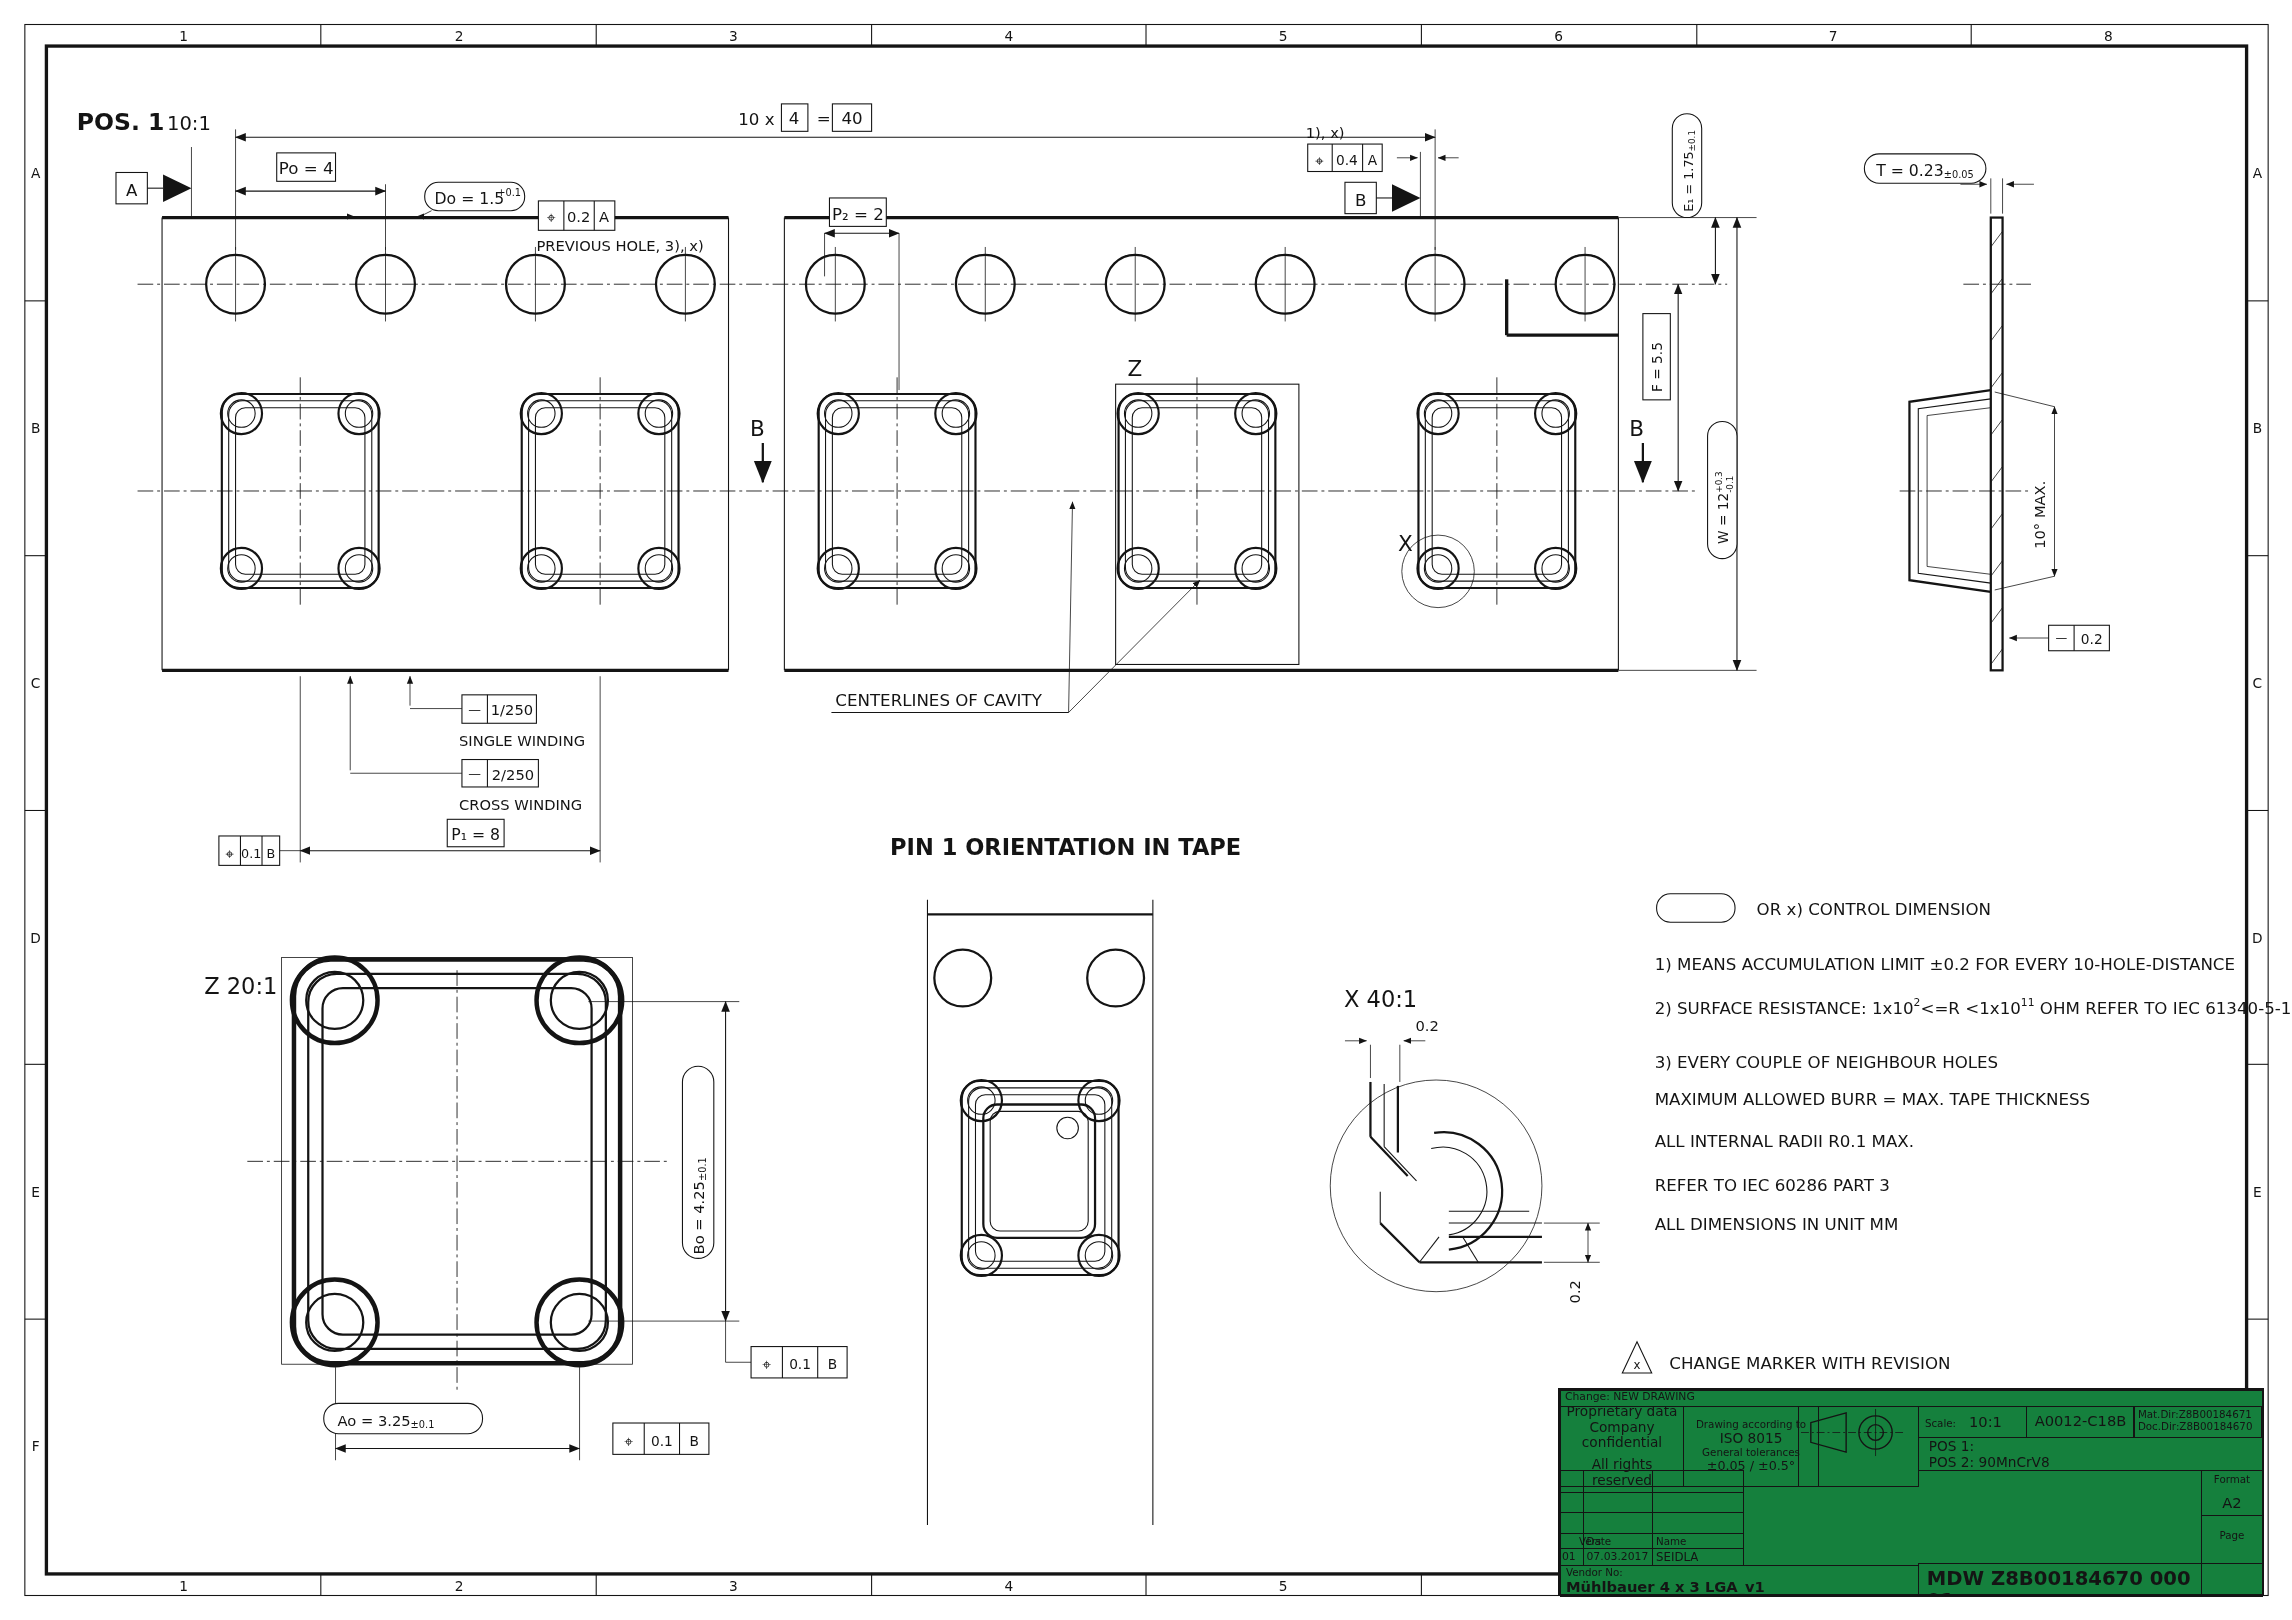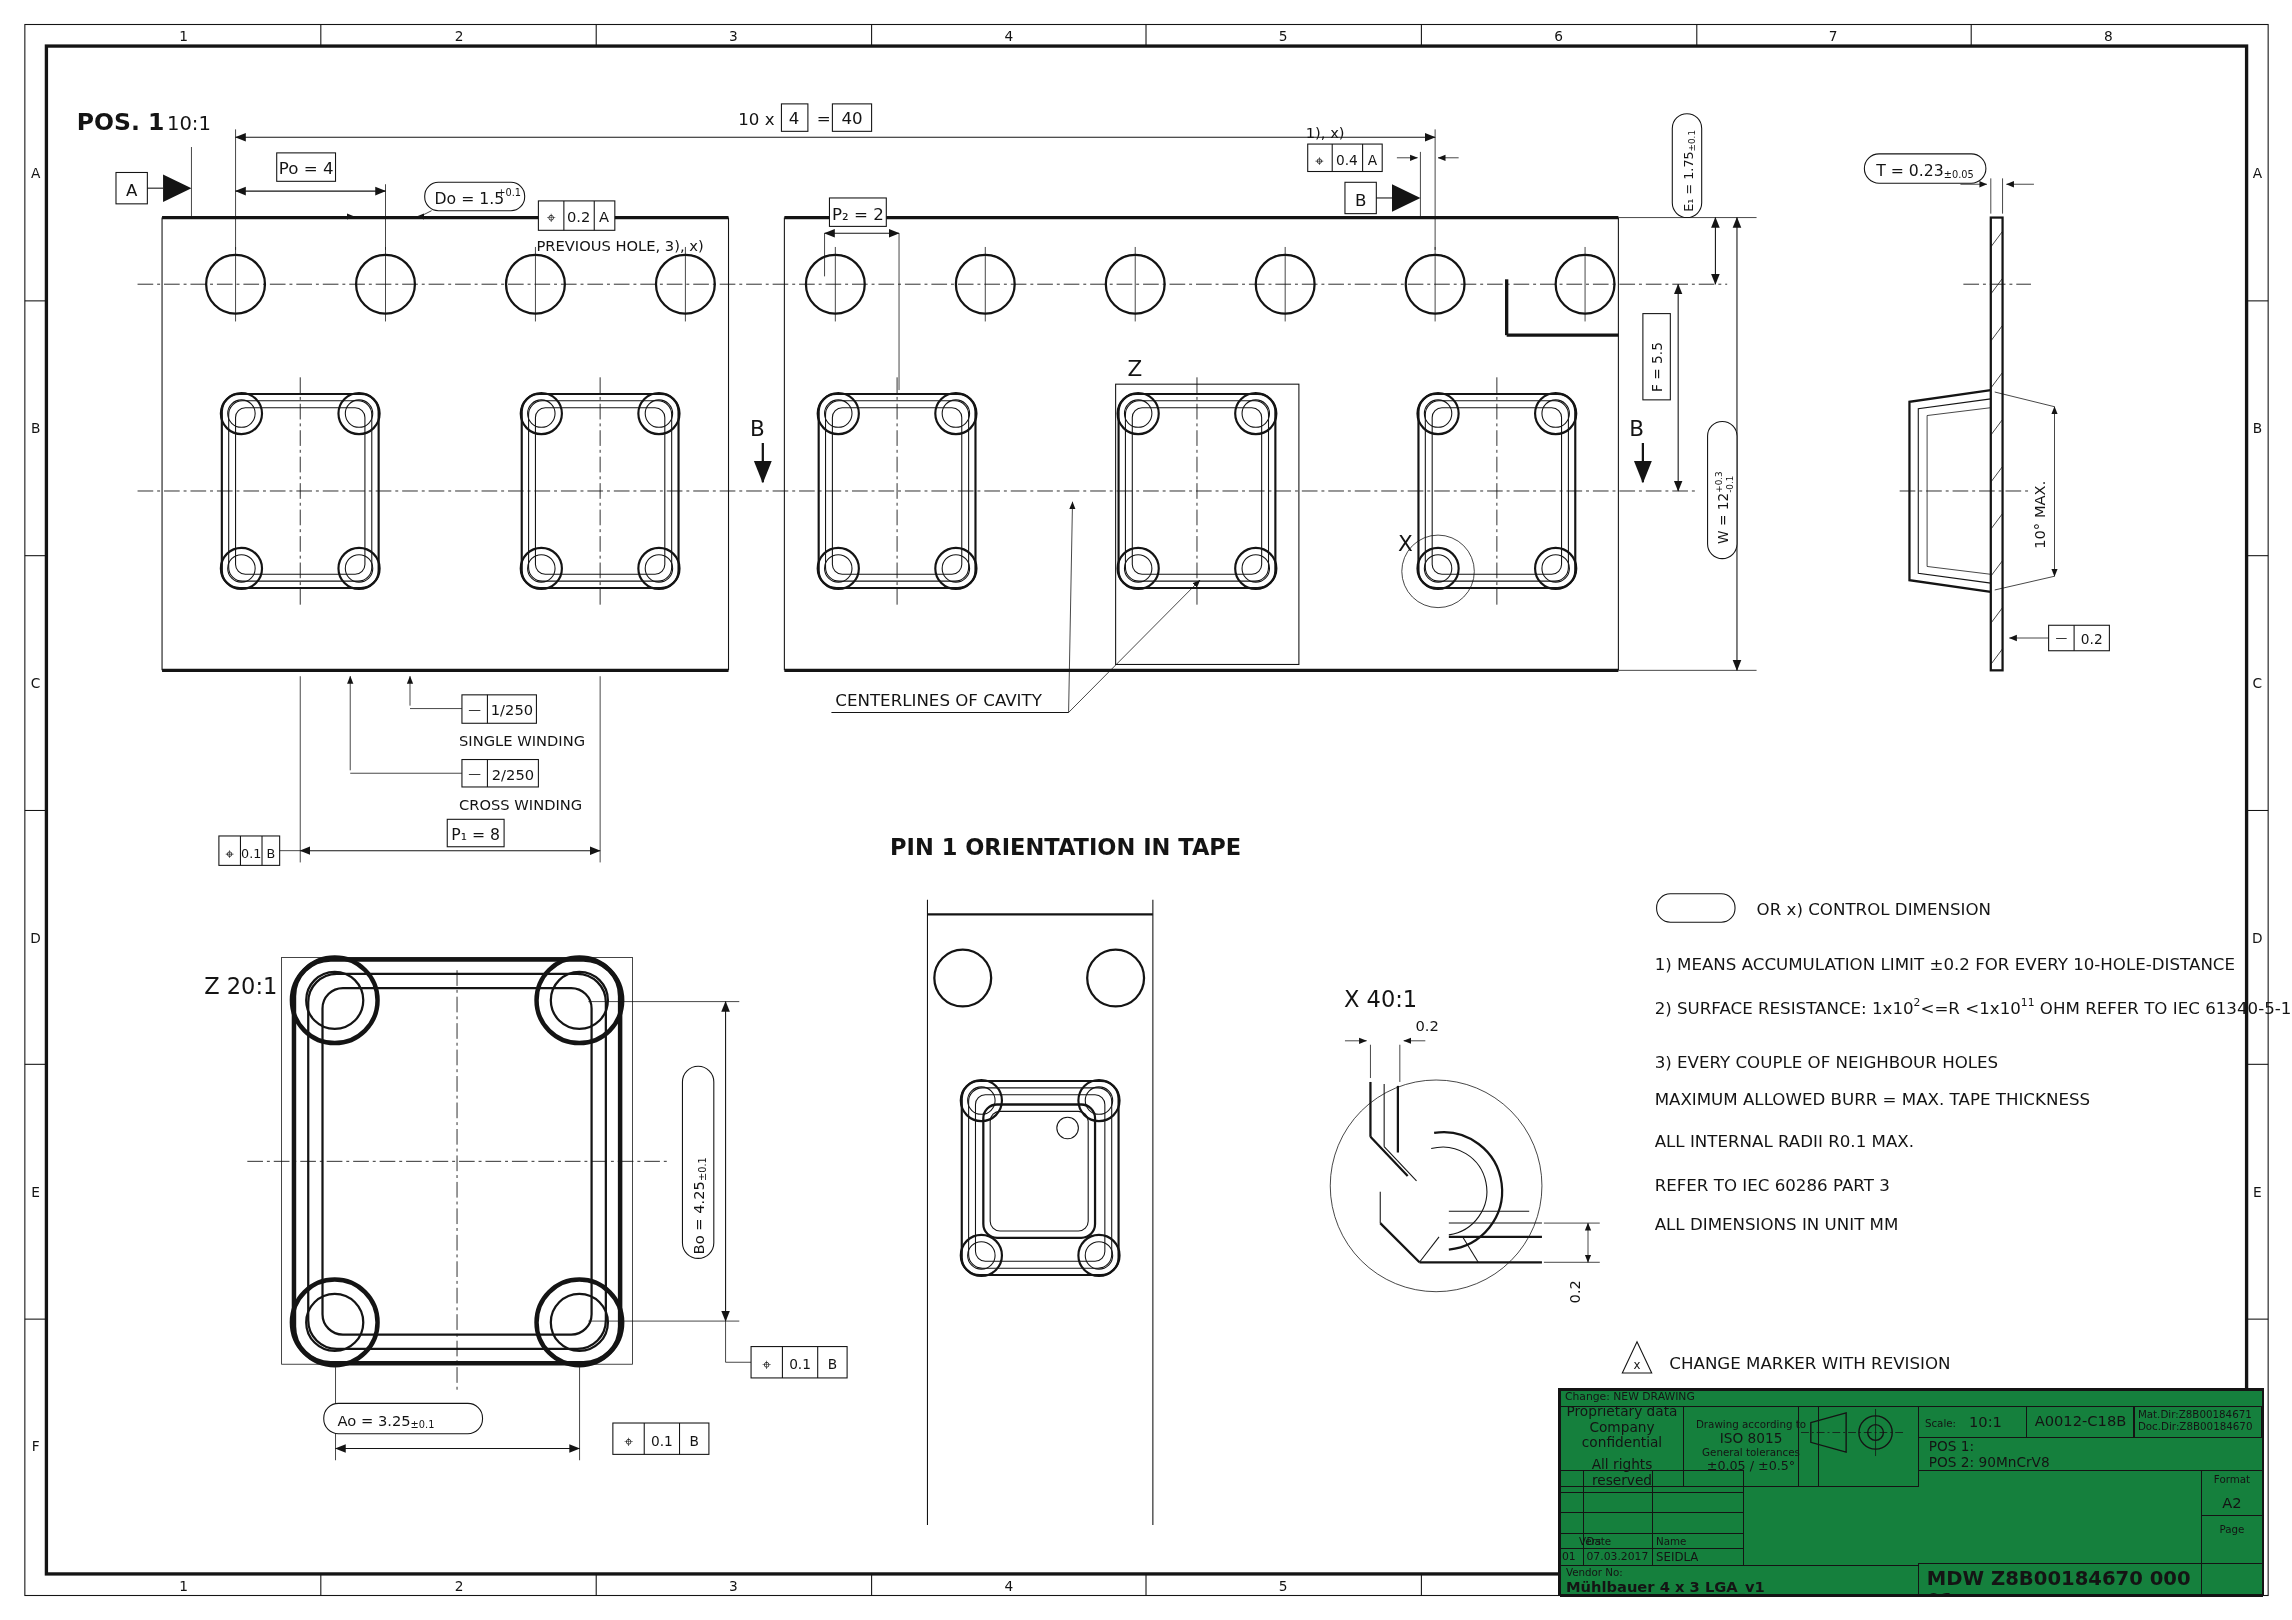--- a/index.html
+++ b/index.html
@@ -501,19 +501,19 @@
   </div>
 
   <div class="tbc" style="left:358px;top:173px;width:284px;height:34px;padding:3.9px 0 0 7.8px;">
     <div style="font-size:19.6px;font-weight:bold">MDW Z8B00184670 000 01</div>
   </div>
 
   <div class="tbc cen" style="left:641px;top:80px;width:62px;height:46px;gap:9px;">
     <div class="sm">Format</div>
     <div style="font-size:14.7px">A2</div>
   </div>
-  <div class="tbc" style="left:641px;top:125px;width:62px;height:49px;text-align:center;padding-top:8px;">
+  <div class="tbc" style="left:641px;top:125px;width:62px;height:49px;text-align:center;padding-top:14px;">
     <div class="sm">Page</div>
   </div>
   <div class="tbc" style="left:641px;top:173px;width:62px;height:34px;"></div>
 </div>
 </div>
 
 
 </body></html>

